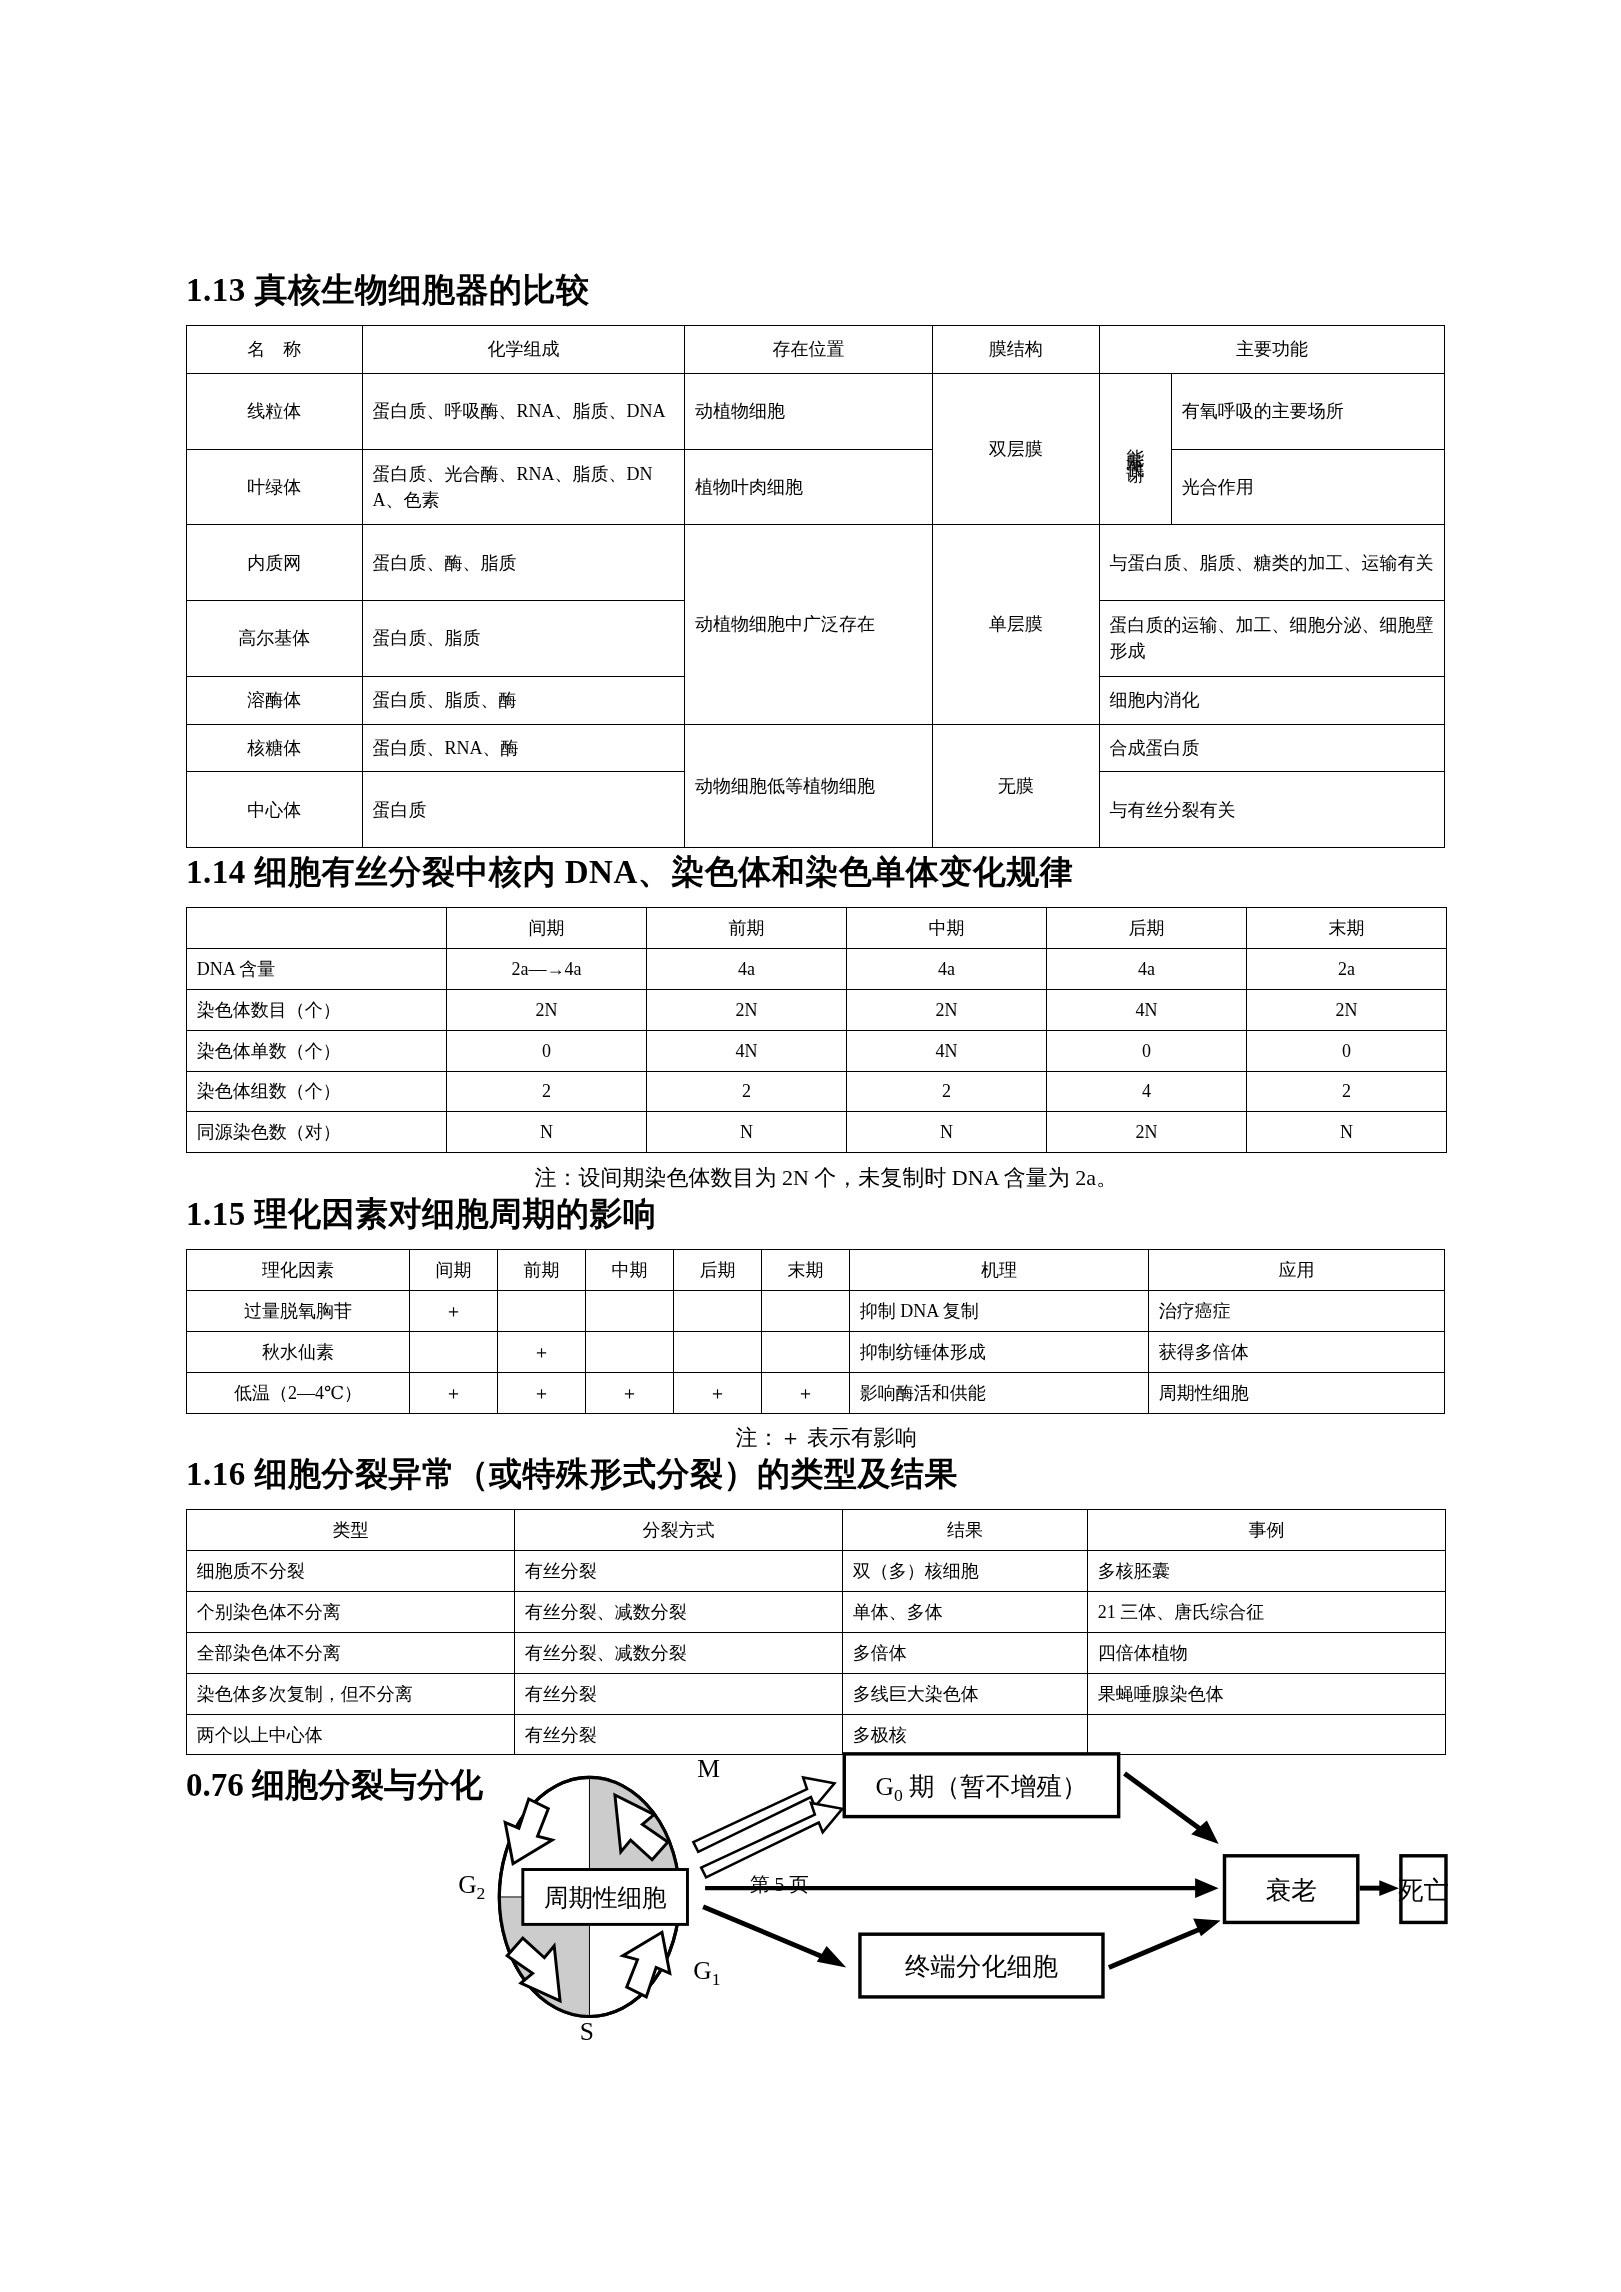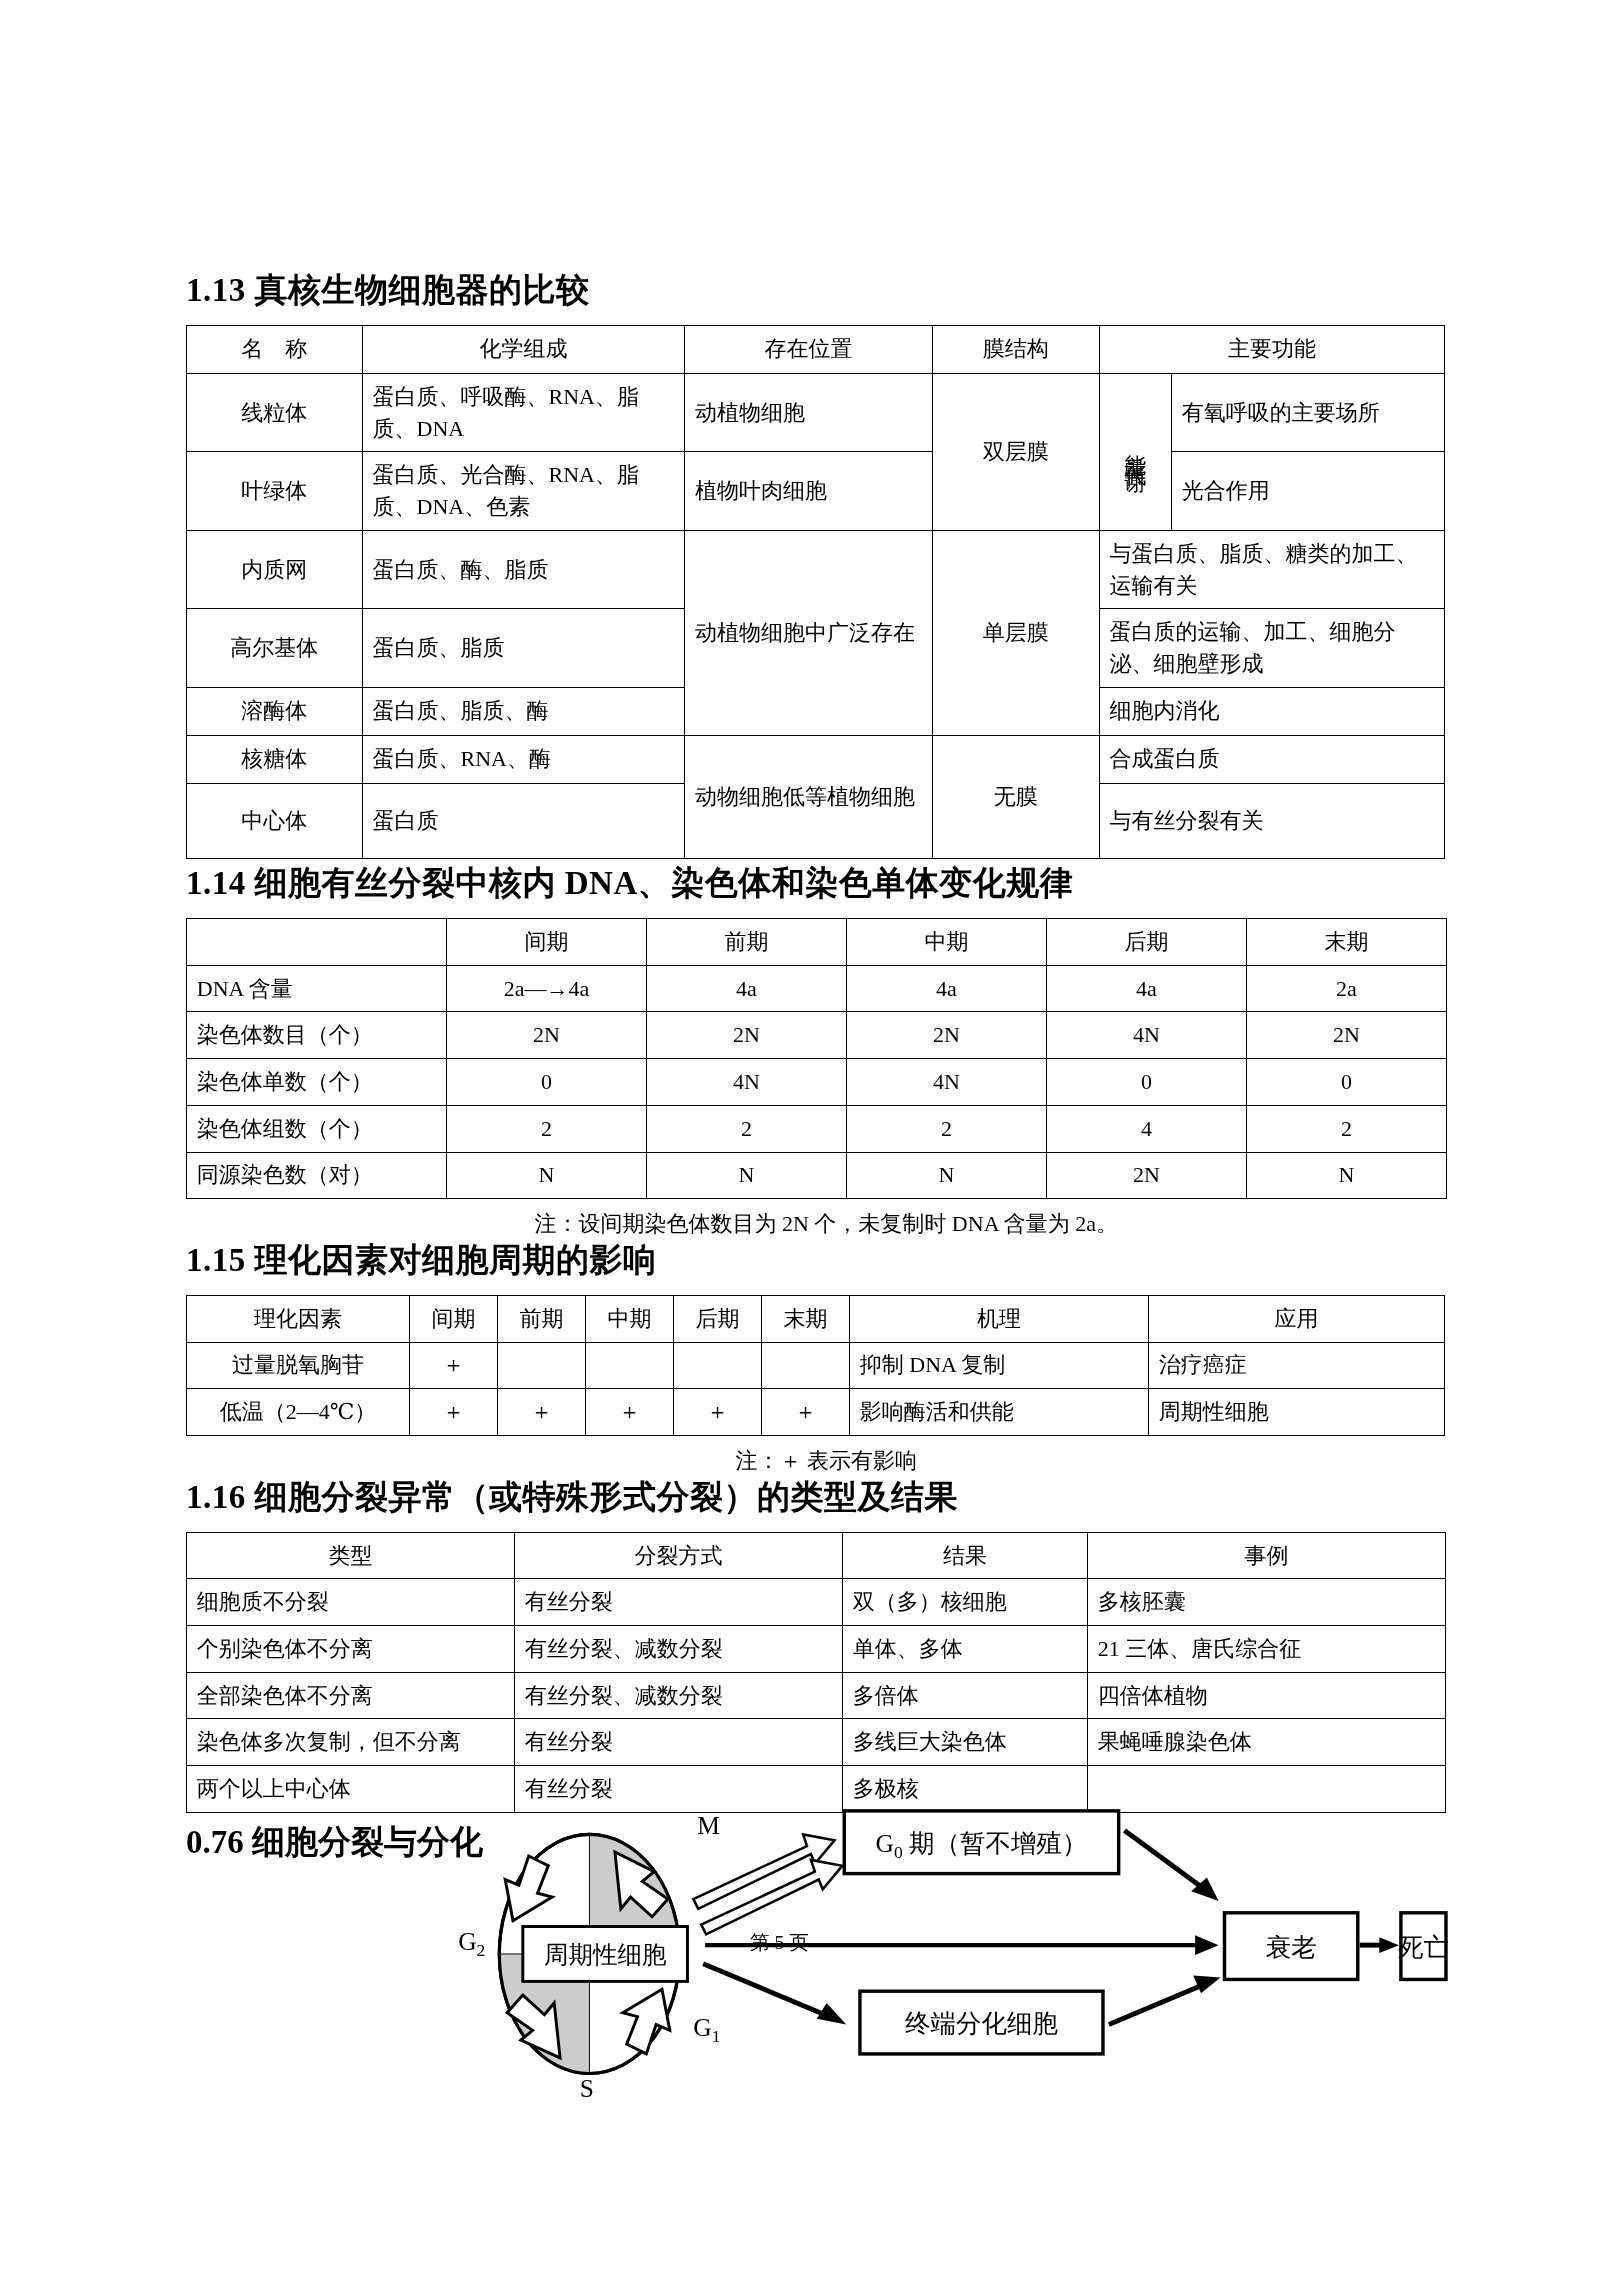--- a/index.html
+++ b/index.html
@@ -19,21 +19,21 @@
     margin:0 0 13.7px 0; padding:0;
     letter-spacing:0.5px;
     line-height:1.25;
   }
   .sec-gap { margin-top:25.5px; }
 
   table.doc {
     border-collapse:collapse;
     table-layout:fixed;
     width:1259px;
-    font-size:22px;
+    font-size:18px;
     line-height:1.45;
   }
   table.doc td, table.doc th {
     border:1.2px solid #000;
     padding:6.9px 9.8px;
     vertical-align:middle;
     font-weight:normal;
     word-break:break-all;
   }
   .c { text-align:center; }
@@ -241,20 +241,30 @@
         <td class="c">过量脱氧胸苷</td>
         <td class="c">＋</td>
         <td class="c"></td>
         <td class="c"></td>
         <td class="c"></td>
         <td class="c"></td>
         <td class="l">抑制 DNA 复制</td>
         <td class="l">治疗癌症</td>
       </tr>
       <tr>
+        <td class="c">秋水仙素</td>
+        <td class="c"></td>
+        <td class="c">＋</td>
+        <td class="c"></td>
+        <td class="c"></td>
+        <td class="c"></td>
+        <td class="l">抑制纺锤体形成</td>
+        <td class="l">获得多倍体</td>
+      </tr>
+      <tr>
         <td class="c">低温（2—4℃）</td>
         <td class="c">＋</td>
         <td class="c">＋</td>
         <td class="c">＋</td>
         <td class="c">＋</td>
         <td class="c">＋</td>
         <td class="l">影响酶活和供能</td>
         <td class="l">周期性细胞</td>
       </tr>
     </tbody>

